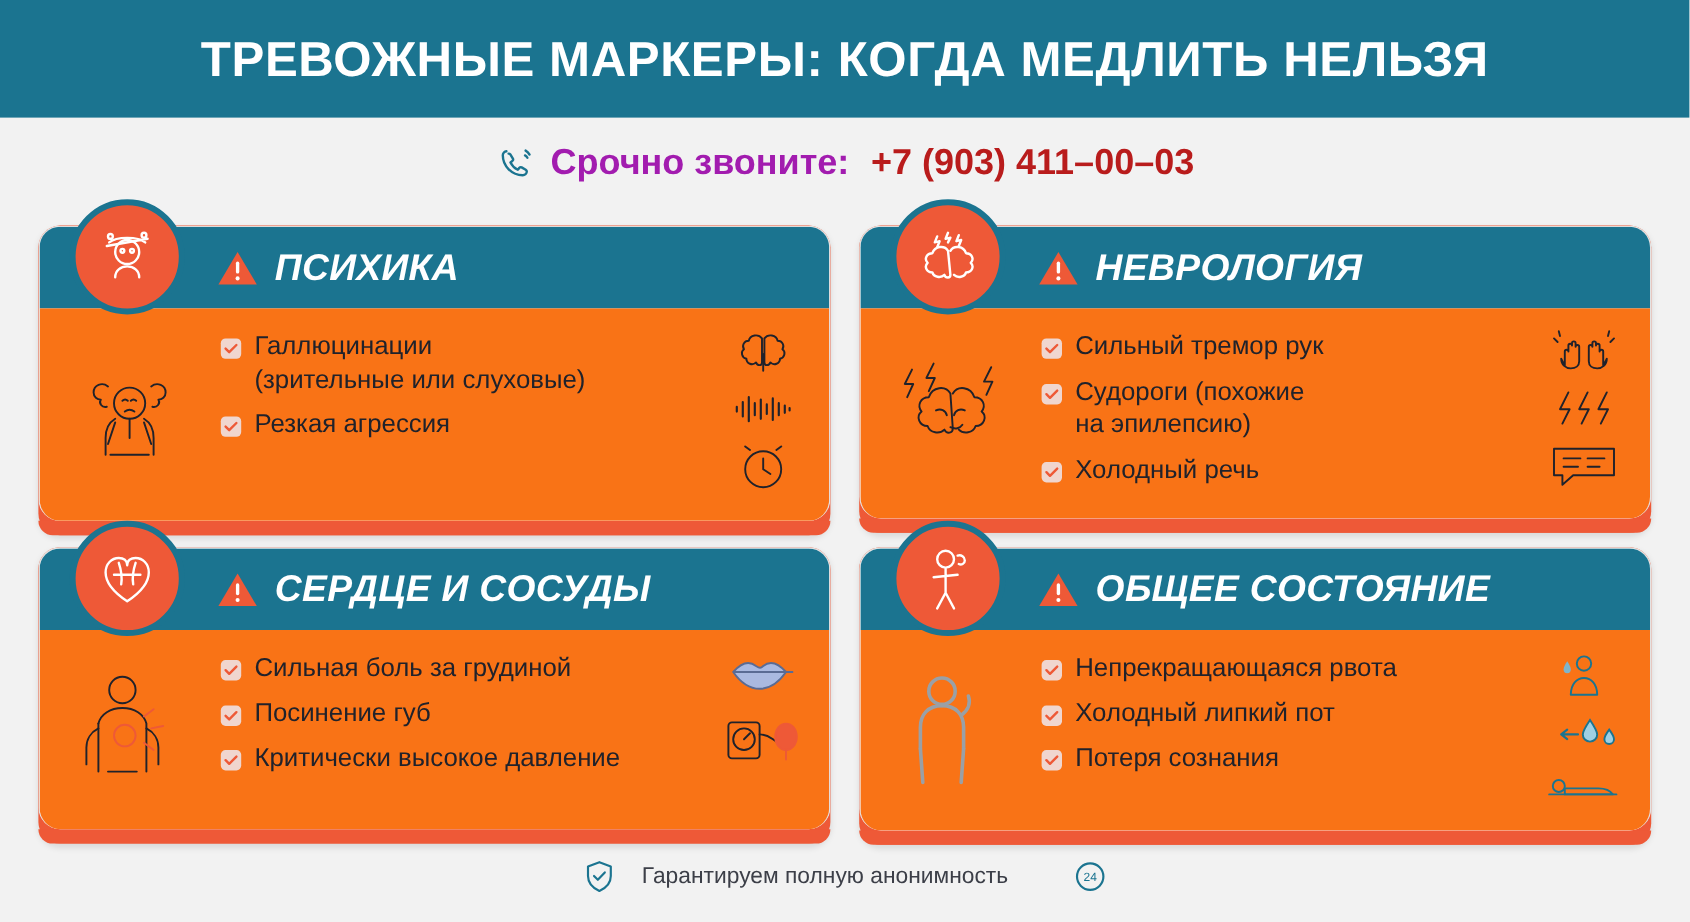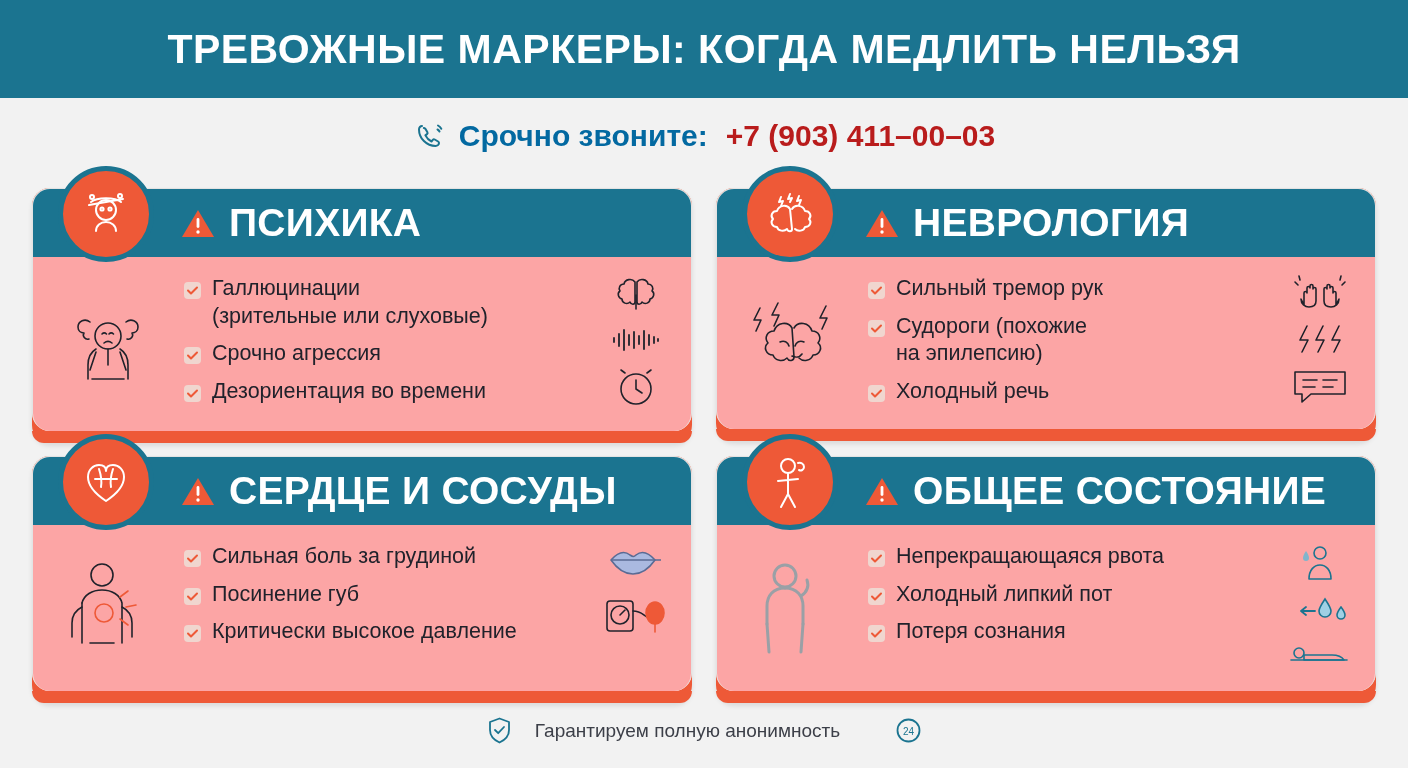--- a/index.html
+++ b/index.html
@@ -46,21 +46,21 @@
     height: 48px;
     display: flex;
     align-items: center;
     justify-content: center;
     gap: 12px;
   }
   .phone-icon { width: 34px; height: 34px; display:block; }
   .phone-label {
     font-size: 30px;
     font-weight: bold;
-    color: #0369a1;
+    color: #a21caf;
   }
   .phone-number {
     font-size: 30px;
     font-weight: bold;
     color: #b91c1c;
     margin-left: 6px;
   }
 
   
   .card {
@@ -84,27 +84,28 @@
     display: flex;
     align-items: center;
     padding-left: 148px;
     gap: 14px;
   }
   .card-head .warn {
     width: 34px; height: 31px; flex: 0 0 auto;
   }
   .card-title {
     color: #ffffff;
-    font-size: 39px;
+    font-size: 31px;
     font-weight: bold;
     letter-spacing: 0.3px;
     white-space: nowrap;
+    font-style: italic;
   }
   .card-body {
-    background: #fca5a5;
+    background: #f97316;
     min-height: 140px;
     padding: 16px 0 18px 0;
     display: flex;
     align-items: flex-start;
   }
   .body-left-icon {
     width: 150px;
     flex: 0 0 150px;
     display: flex;
     align-items: center;
@@ -271,30 +272,21 @@
             <span class="item-text" style="white-space:pre-line">Галлюцинации
 (зрительные или слуховые)</span>
           </div>
           <div class="item">
             <span class="check">
               <svg width="19" height="19" viewBox="0 0 19 19">
                   <rect x="1" y="1" width="17" height="17" rx="4" fill="#f0d6cf"></rect>
                   <path d="M5 9.5l3 3 6-6" fill="none" stroke="#ee5937" stroke-width="2" stroke-linecap="round" stroke-linejoin="round"></path>
                 </svg>
             </span>
-            <span class="item-text" style="white-space:pre-line">Срочно агрессия</span>
-          </div>
-          <div class="item">
-            <span class="check">
-              <svg width="19" height="19" viewBox="0 0 19 19">
-                  <rect x="1" y="1" width="17" height="17" rx="4" fill="#f0d6cf"></rect>
-                  <path d="M5 9.5l3 3 6-6" fill="none" stroke="#ee5937" stroke-width="2" stroke-linecap="round" stroke-linejoin="round"></path>
-                </svg>
-            </span>
-            <span class="item-text" style="white-space:pre-line">Дезориентация во времени</span>
+            <span class="item-text" style="white-space:pre-line">Резкая агрессия</span>
           </div>
         </div>
         <div class="body-right-icons">
           <span>
             <svg width="52" height="40" viewBox="0 0 52 40">
                 <g class="strike">
               <path d="M25 7c-3-4-10-3-11 2-4 0-6 4-4 7-3 2-2 7 2 8 0 4 5 6 8 3 1 3 5 3 5 0z"></path>
               <path d="M27 7c3-4 10-3 11 2 4 0 6 4 4 7 3 2 2 7-2 8 0 4-5 6-8 3-1 3-5 3-5 0z"></path>
               <path d="M26 20v14"></path>
             </g>

